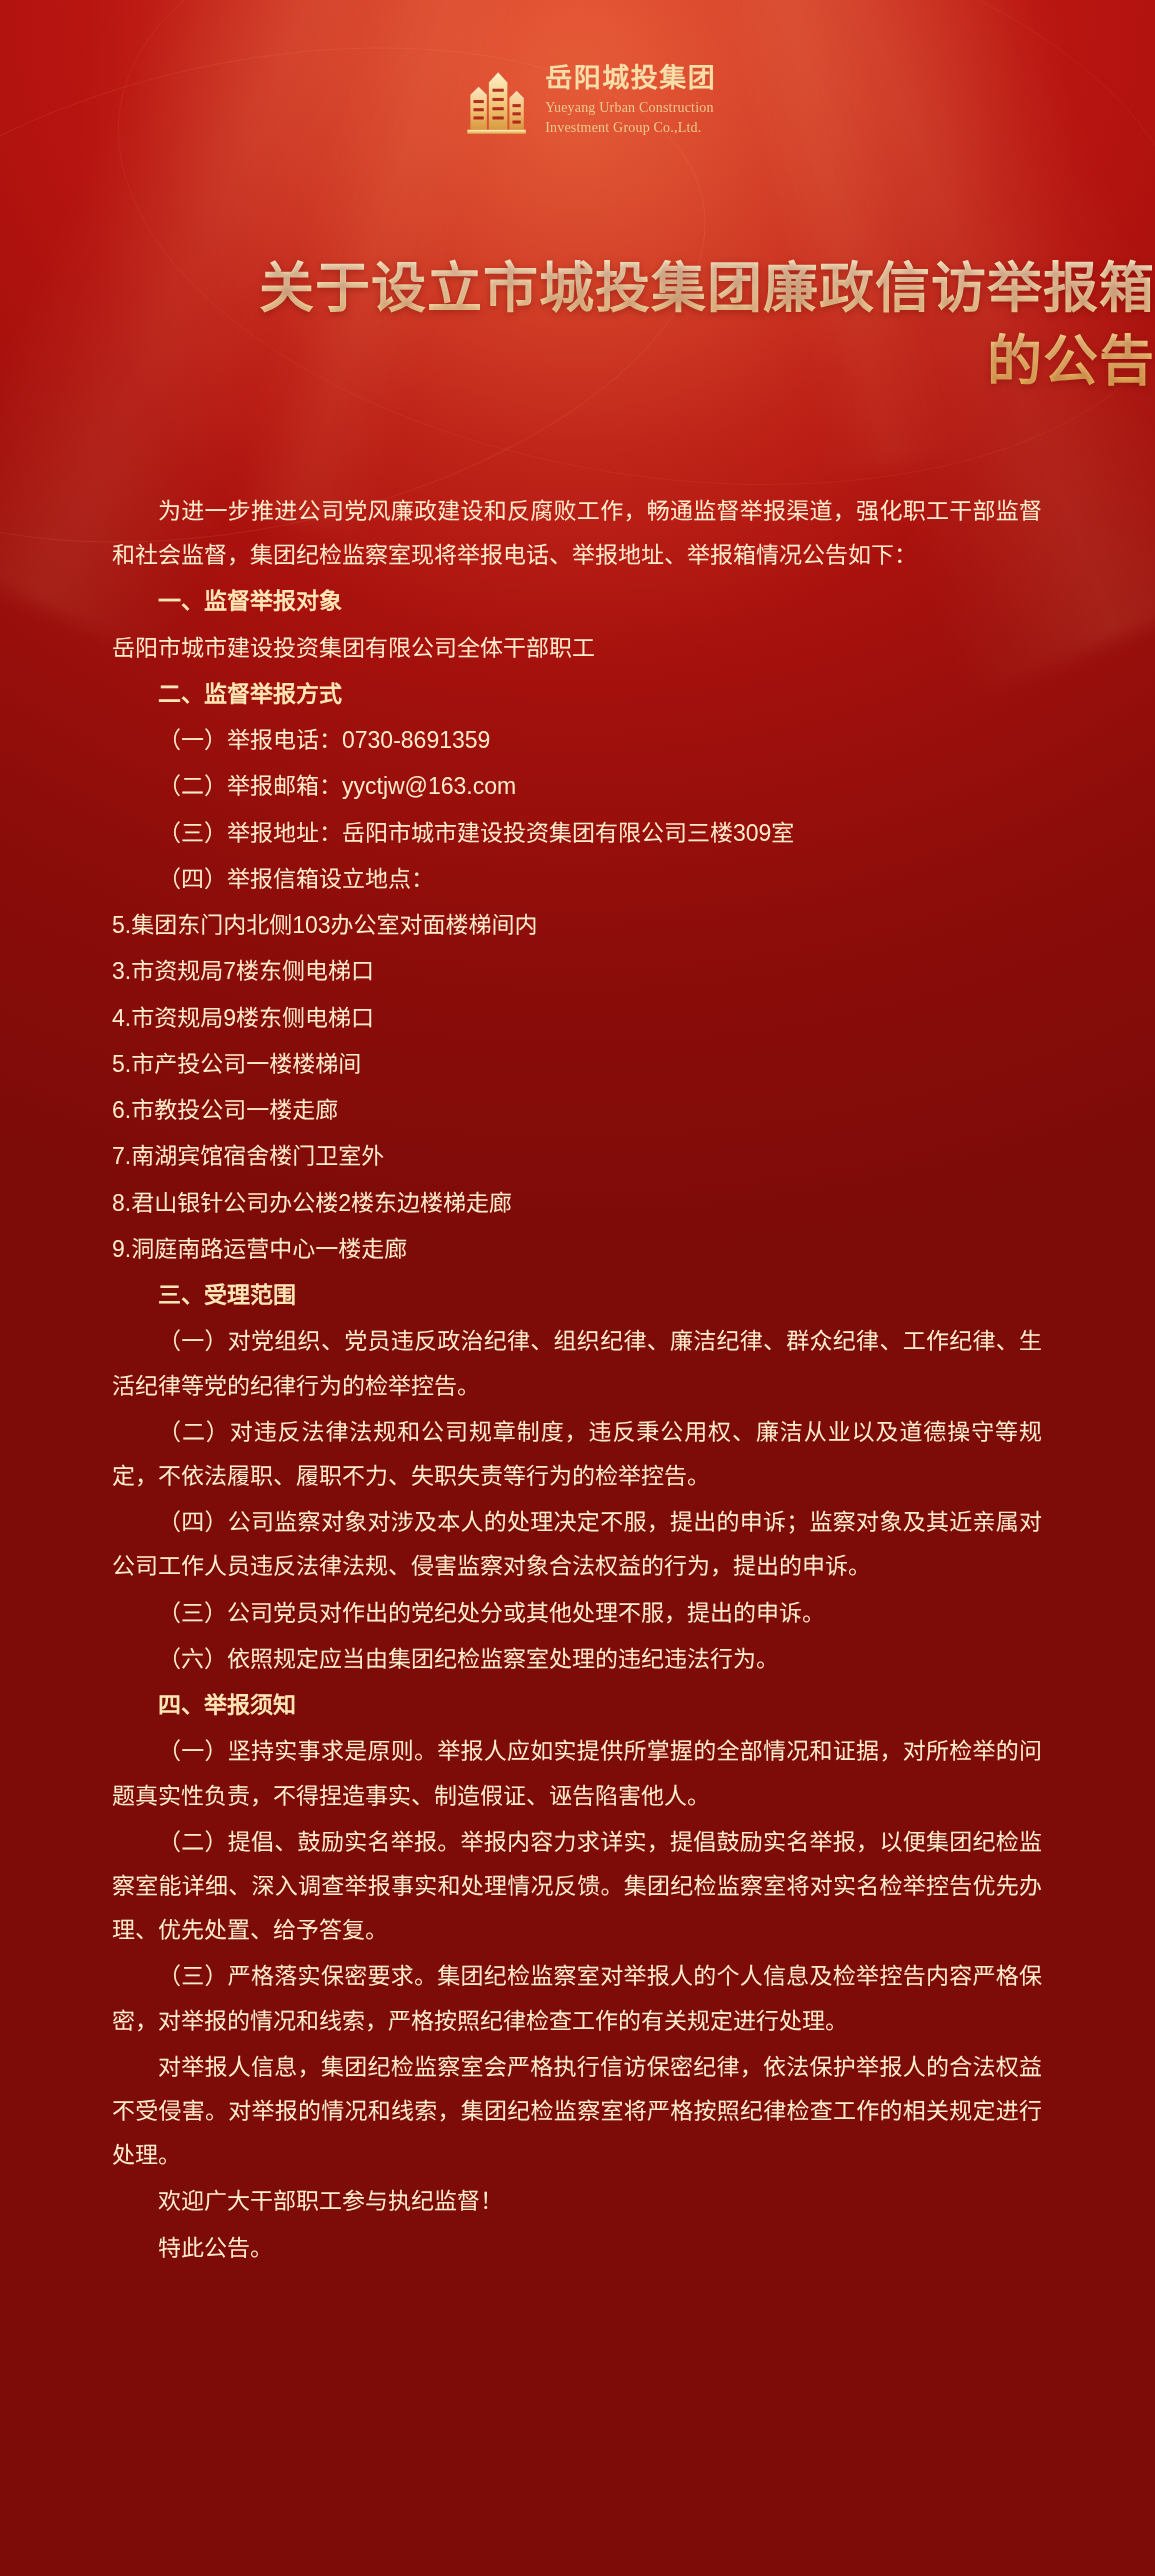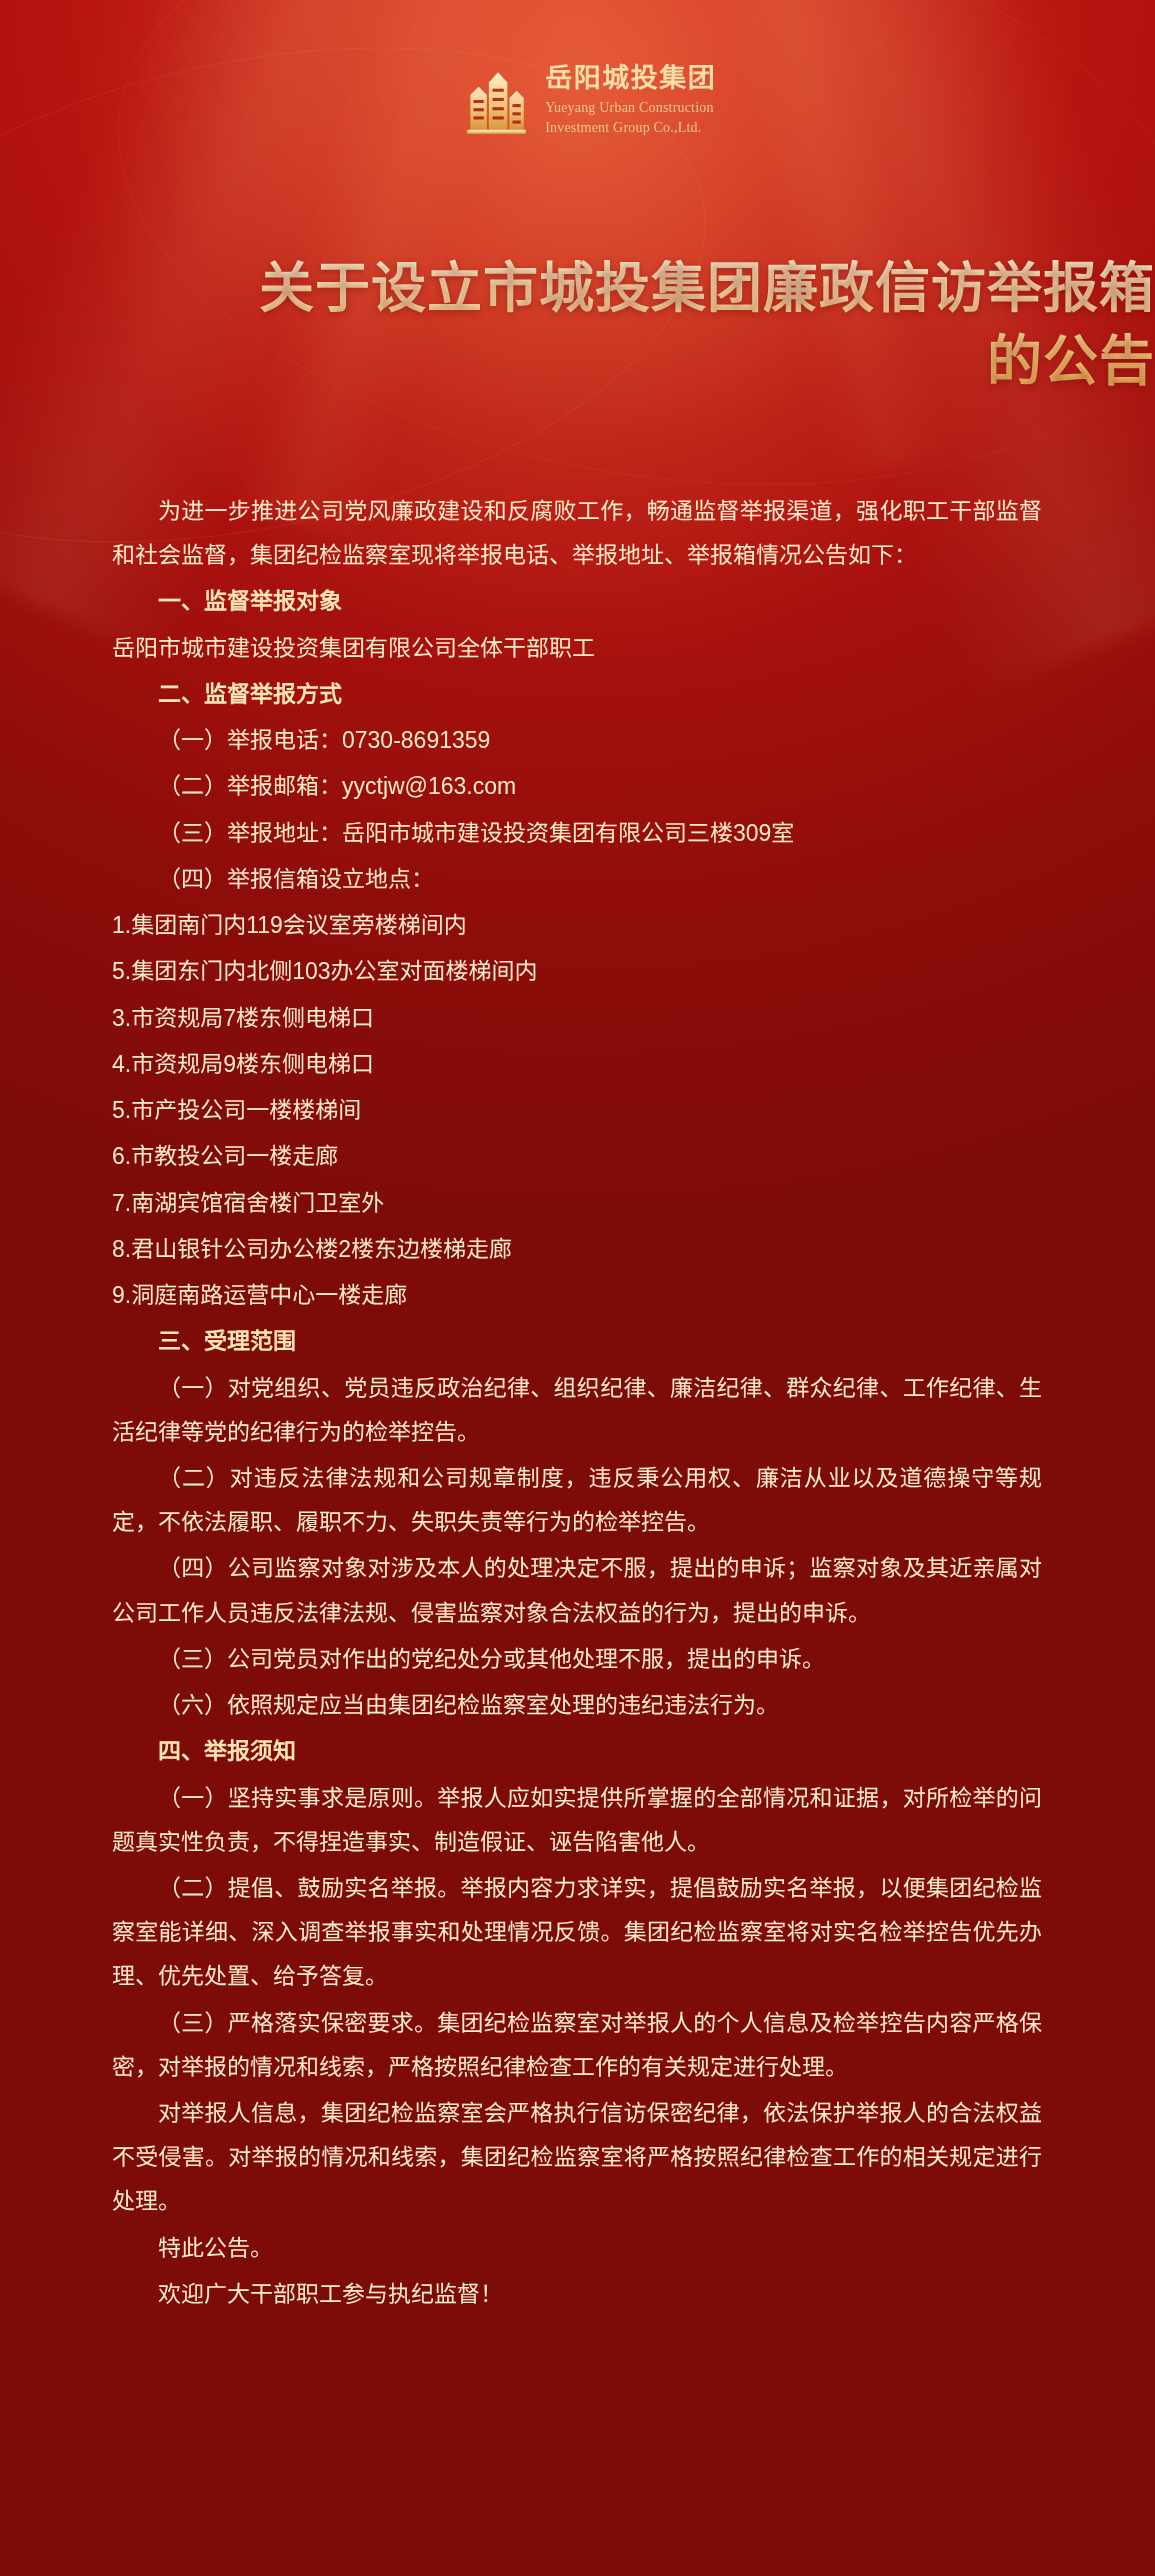--- a/index.html
+++ b/index.html
@@ -179,21 +179,20 @@
 
     <p class="p-head">一、监督举报对象</p>
     <p>岳阳市城市建设投资集团有限公司全体干部职工</p>
 
     <p class="p-head">二、监督举报方式</p>
     <p class="p-item">（一）举报电话：0730-8691359</p>
     <p class="p-item">（二）举报邮箱：yyctjw@163.com</p>
     <p class="p-item">（三）举报地址：岳阳市城市建设投资集团有限公司三楼309室</p>
     <p class="p-item">（四）举报信箱设立地点：</p>
 
-    <p>1.集团南门内119会议室旁楼梯间内</p>
     <p>5.集团东门内北侧103办公室对面楼梯间内</p>
     <p>3.市资规局7楼东侧电梯口</p>
     <p>4.市资规局9楼东侧电梯口</p>
     <p>5.市产投公司一楼楼梯间</p>
     <p>6.市教投公司一楼走廊</p>
     <p>7.南湖宾馆宿舍楼门卫室外</p>
     <p>8.君山银针公司办公楼2楼东边楼梯走廊</p>
     <p>9.洞庭南路运营中心一楼走廊</p>
 
     <p class="p-head">三、受理范围</p>
@@ -202,18 +201,18 @@
     <p class="p-sub">（四）公司监察对象对涉及本人的处理决定不服，提出的申诉；监察对象及其近亲属对公司工作人员违反法律法规、侵害监察对象合法权益的行为，提出的申诉。</p>
     <p class="p-sub">（三）公司党员对作出的党纪处分或其他处理不服，提出的申诉。</p>
     <p class="p-sub">（六）依照规定应当由集团纪检监察室处理的违纪违法行为。</p>
 
     <p class="p-head">四、举报须知</p>
     <p class="p-sub">（一）坚持实事求是原则。举报人应如实提供所掌握的全部情况和证据，对所检举的问题真实性负责，不得捏造事实、制造假证、诬告陷害他人。</p>
     <p class="p-sub">（二）提倡、鼓励实名举报。举报内容力求详实，提倡鼓励实名举报，以便集团纪检监察室能详细、深入调查举报事实和处理情况反馈。集团纪检监察室将对实名检举控告优先办理、优先处置、给予答复。</p>
     <p class="p-sub">（三）严格落实保密要求。集团纪检监察室对举报人的个人信息及检举控告内容严格保密，对举报的情况和线索，严格按照纪律检查工作的有关规定进行处理。</p>
 
     <p class="p-para">对举报人信息，集团纪检监察室会严格执行信访保密纪律，依法保护举报人的合法权益不受侵害。对举报的情况和线索，集团纪检监察室将严格按照纪律检查工作的相关规定进行处理。</p>
+    <p class="p-para">欢迎广大干部职工参与执纪监督！</p>
     <p class="p-para">特此公告。</p>
-    <p class="p-para">欢迎广大干部职工参与执纪监督！</p>
   </div>
 
 </div>
 
 
 </body></html>

